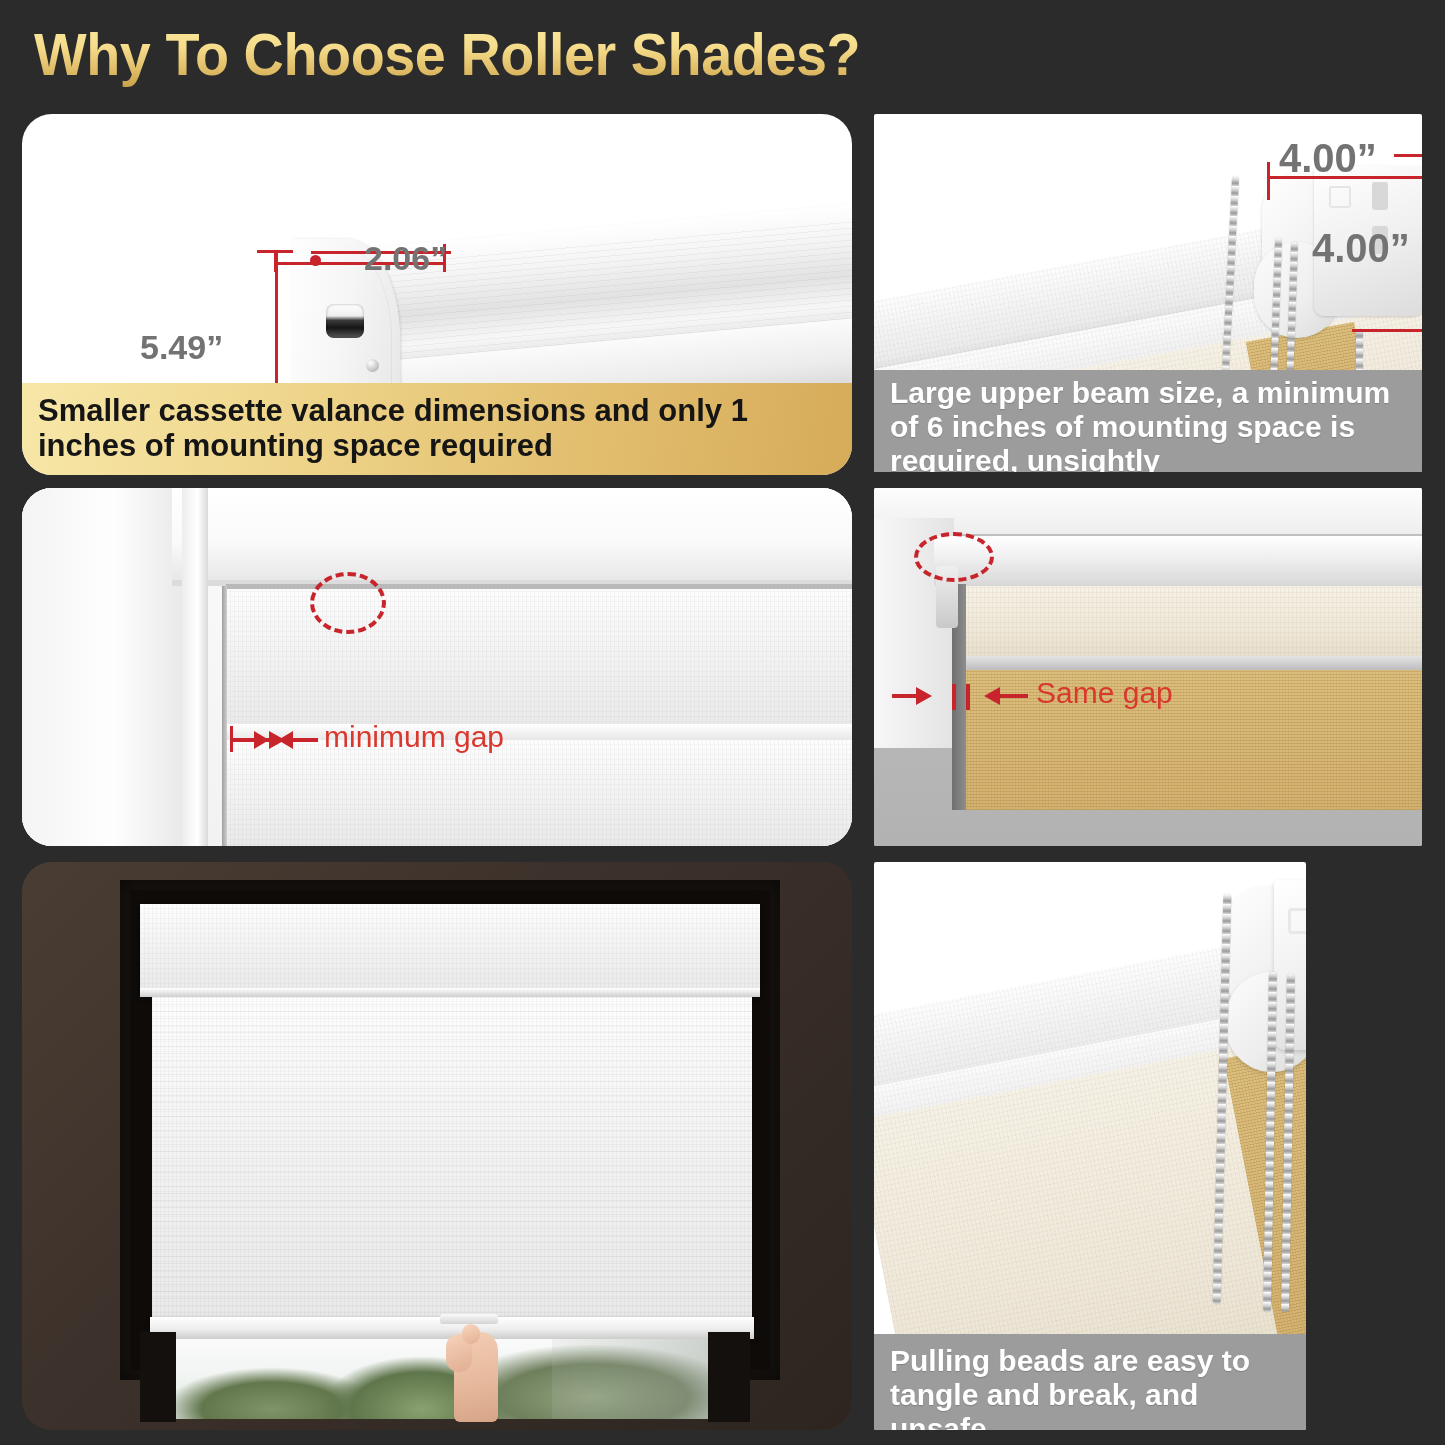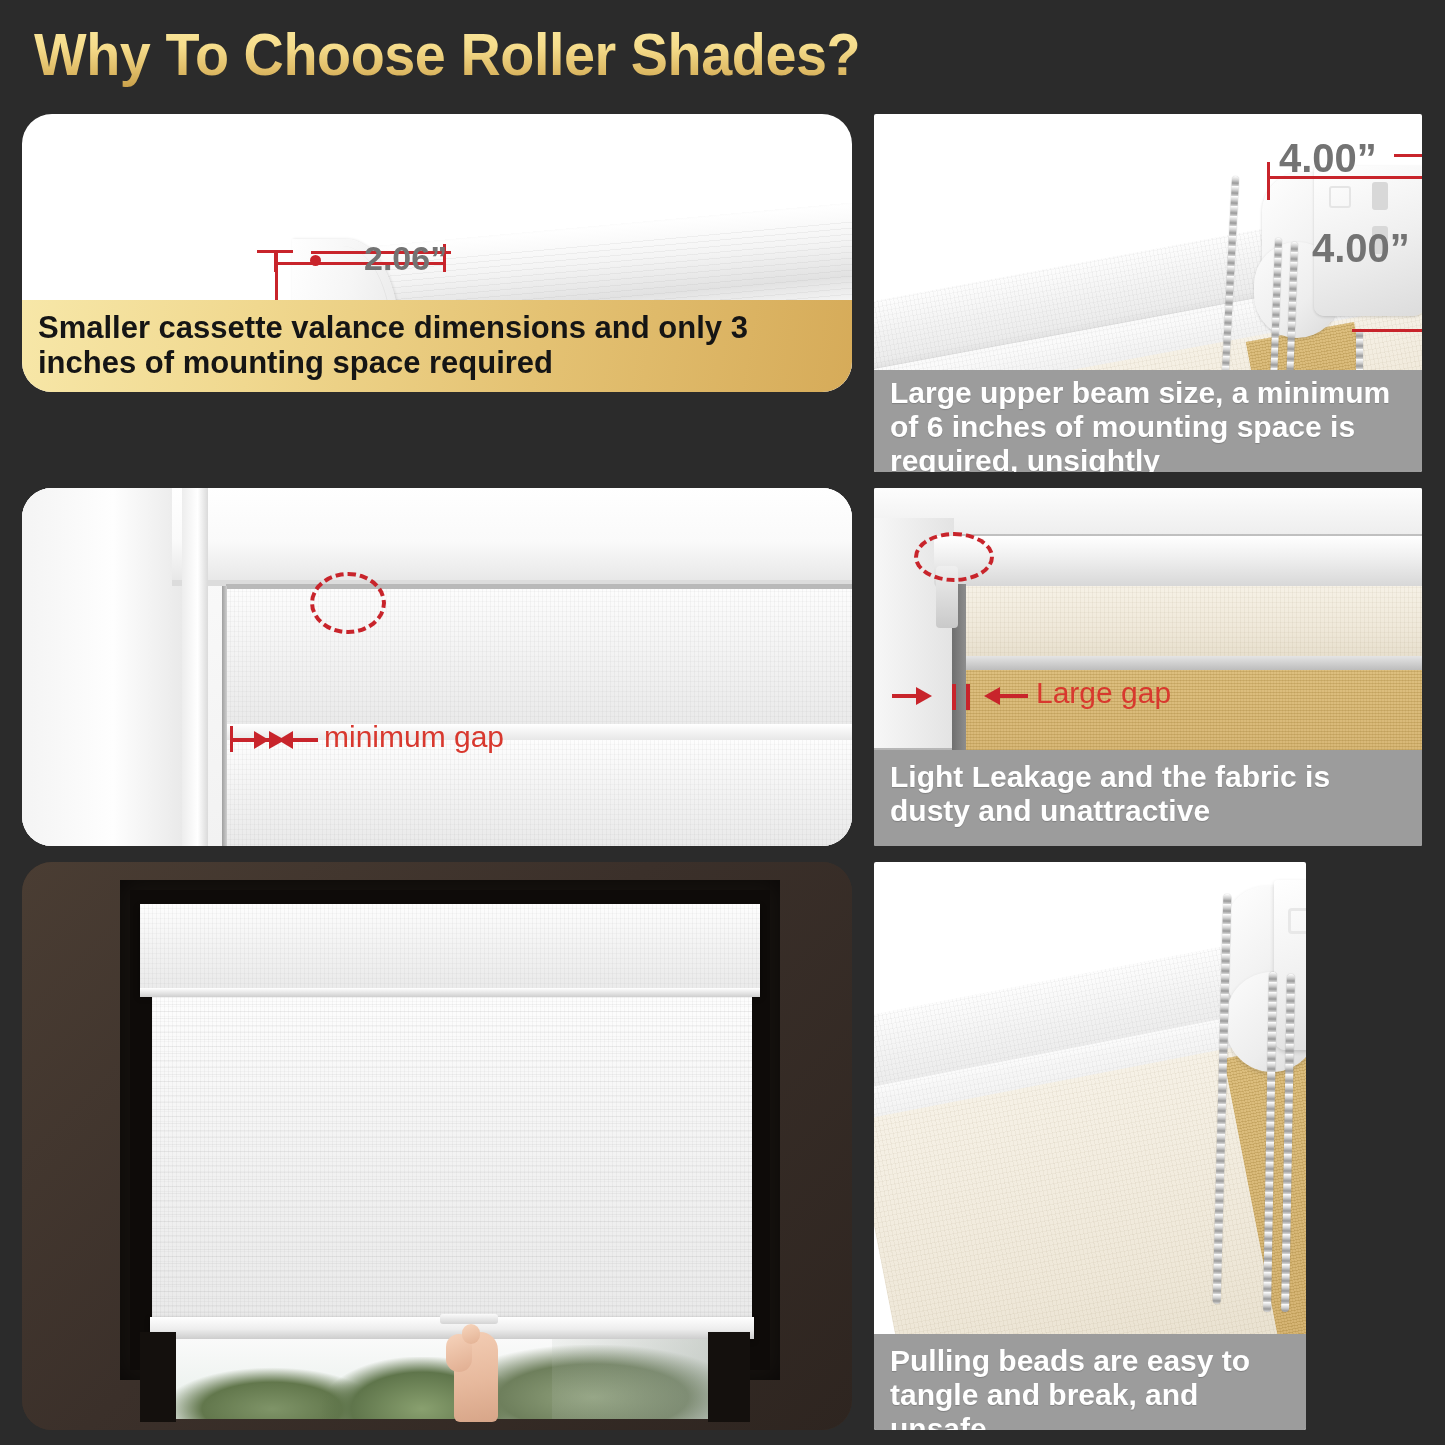--- a/index.html
+++ b/index.html
@@ -83,21 +83,21 @@
     box-shadow: 0 0 1px rgba(0,0,0,.4);
   }
 </style>
 </head>
 <body>
 
 <div id="stage">
 
   <div class="title">Why To Choose Roller Shades?</div>
 
-  <div class="panel left" style="left:22px; top:114px; width:830px; height:278px; background:#ffffff;">
+  <div class="panel left" style="left:22px; top:114px; width:830px; height:361px; background:#ffffff;">
     <div class="photo">
 
       <div style="position:absolute; left:330px; top:134px; width:560px; height:132px;
                   transform: skewY(-5.2deg); transform-origin:left top;
                   background: linear-gradient(180deg,#ffffff 0%,#f4f4f4 28%,#e2e2e2 55%,#f7f7f7 78%,#dcdcdc 100%);
                   box-shadow: inset 0 -2px 4px rgba(0,0,0,.10);"></div>
       <div style="position:absolute; left:330px; top:250px; width:560px; height:70px;
                   transform: skewY(-5.2deg); transform-origin:left top;
                   background: linear-gradient(180deg,#fbfbfb 0%,#ececec 60%,#d7d7d7 100%);"></div>
 
@@ -128,21 +128,21 @@
       <div class="red" style="left:421px; top:130px; width:3px; height:28px;"></div>
       <div class="red" style="left:289px; top:137px; width:140px; height:3px;"></div>
       <div style="position:absolute; left:288px; top:141px; width:11px; height:11px; border-radius:50%; background:#c8242b;"></div>
       <div class="dimtext" style="left:342px; top:125px;">2.06”</div>
 
       <div class="red" style="left:253px; top:136px; width:3px; height:196px;"></div>
       <div class="red" style="left:235px; top:136px; width:36px; height:3px;"></div>
       <div class="red" style="left:235px; top:329px; width:36px; height:3px;"></div>
       <div class="dimtext" style="left:118px; top:214px;">5.49”</div>
     </div>
-    <div class="caption gold" style="height:92px;">Smaller cassette valance dimensions and only 3 inches of mounting space required</div>
+    <div class="caption gold" style="height:92px;">Smaller cassette valance dimensions and only 1 inches of mounting space required</div>
   </div>
 
   <div class="panel right" style="left:874px; top:114px; width:548px; height:358px; background:#ffffff;">
     <div class="photo">
 
       <div class="fabric-white" style="position:absolute; left:-20px; top:80px; width:600px; height:72px;
             transform: rotate(-10.5deg); transform-origin: right center;
             box-shadow: inset 0 -6px 10px rgba(0,0,0,.06);"></div>
 
       <div class="fabric-white" style="position:absolute; left:-20px; top:148px; width:600px; height:64px;
@@ -259,23 +259,22 @@
                   border:4px dashed #c8242b; border-radius:50%;"></div>
 
       <div class="red" style="left:78px; top:196px; width:4px; height:26px;"></div>
       <div class="red" style="left:92px; top:196px; width:4px; height:26px;"></div>
       <div class="red" style="left:18px; top:206px; width:28px; height:4px;"></div>
       <div style="position:absolute; left:42px; top:199px; width:0;height:0;
                   border-left:16px solid #c8242b; border-top:9px solid transparent; border-bottom:9px solid transparent;"></div>
       <div class="red" style="left:126px; top:206px; width:28px; height:4px;"></div>
       <div style="position:absolute; left:110px; top:199px; width:0;height:0;
                   border-right:16px solid #c8242b; border-top:9px solid transparent; border-bottom:9px solid transparent;"></div>
-      <div class="anntext" style="left:162px; top:188px;">Large gap</div>
-    </div>
-    <div class="caption gray" style="height:96px;">Light Leakage and the fabric is dusty and unattractive</div>
+      <div class="anntext" style="left:162px; top:188px;">Same gap</div>
+    </div>
   </div>
 
   <div class="panel left" style="left:22px; top:862px; width:830px; height:568px; background:#3a3028;">
     <div class="photo">
 
       <div style="position:absolute; inset:0;
                   background:linear-gradient(135deg,#4a3d33 0%,#3b302a 45%,#2e2520 100%);"></div>
 
       <div style="position:absolute; left:98px; top:18px; width:660px; height:500px;
                   background:#171310; box-shadow: inset 0 0 28px rgba(0,0,0,.6);"></div>

